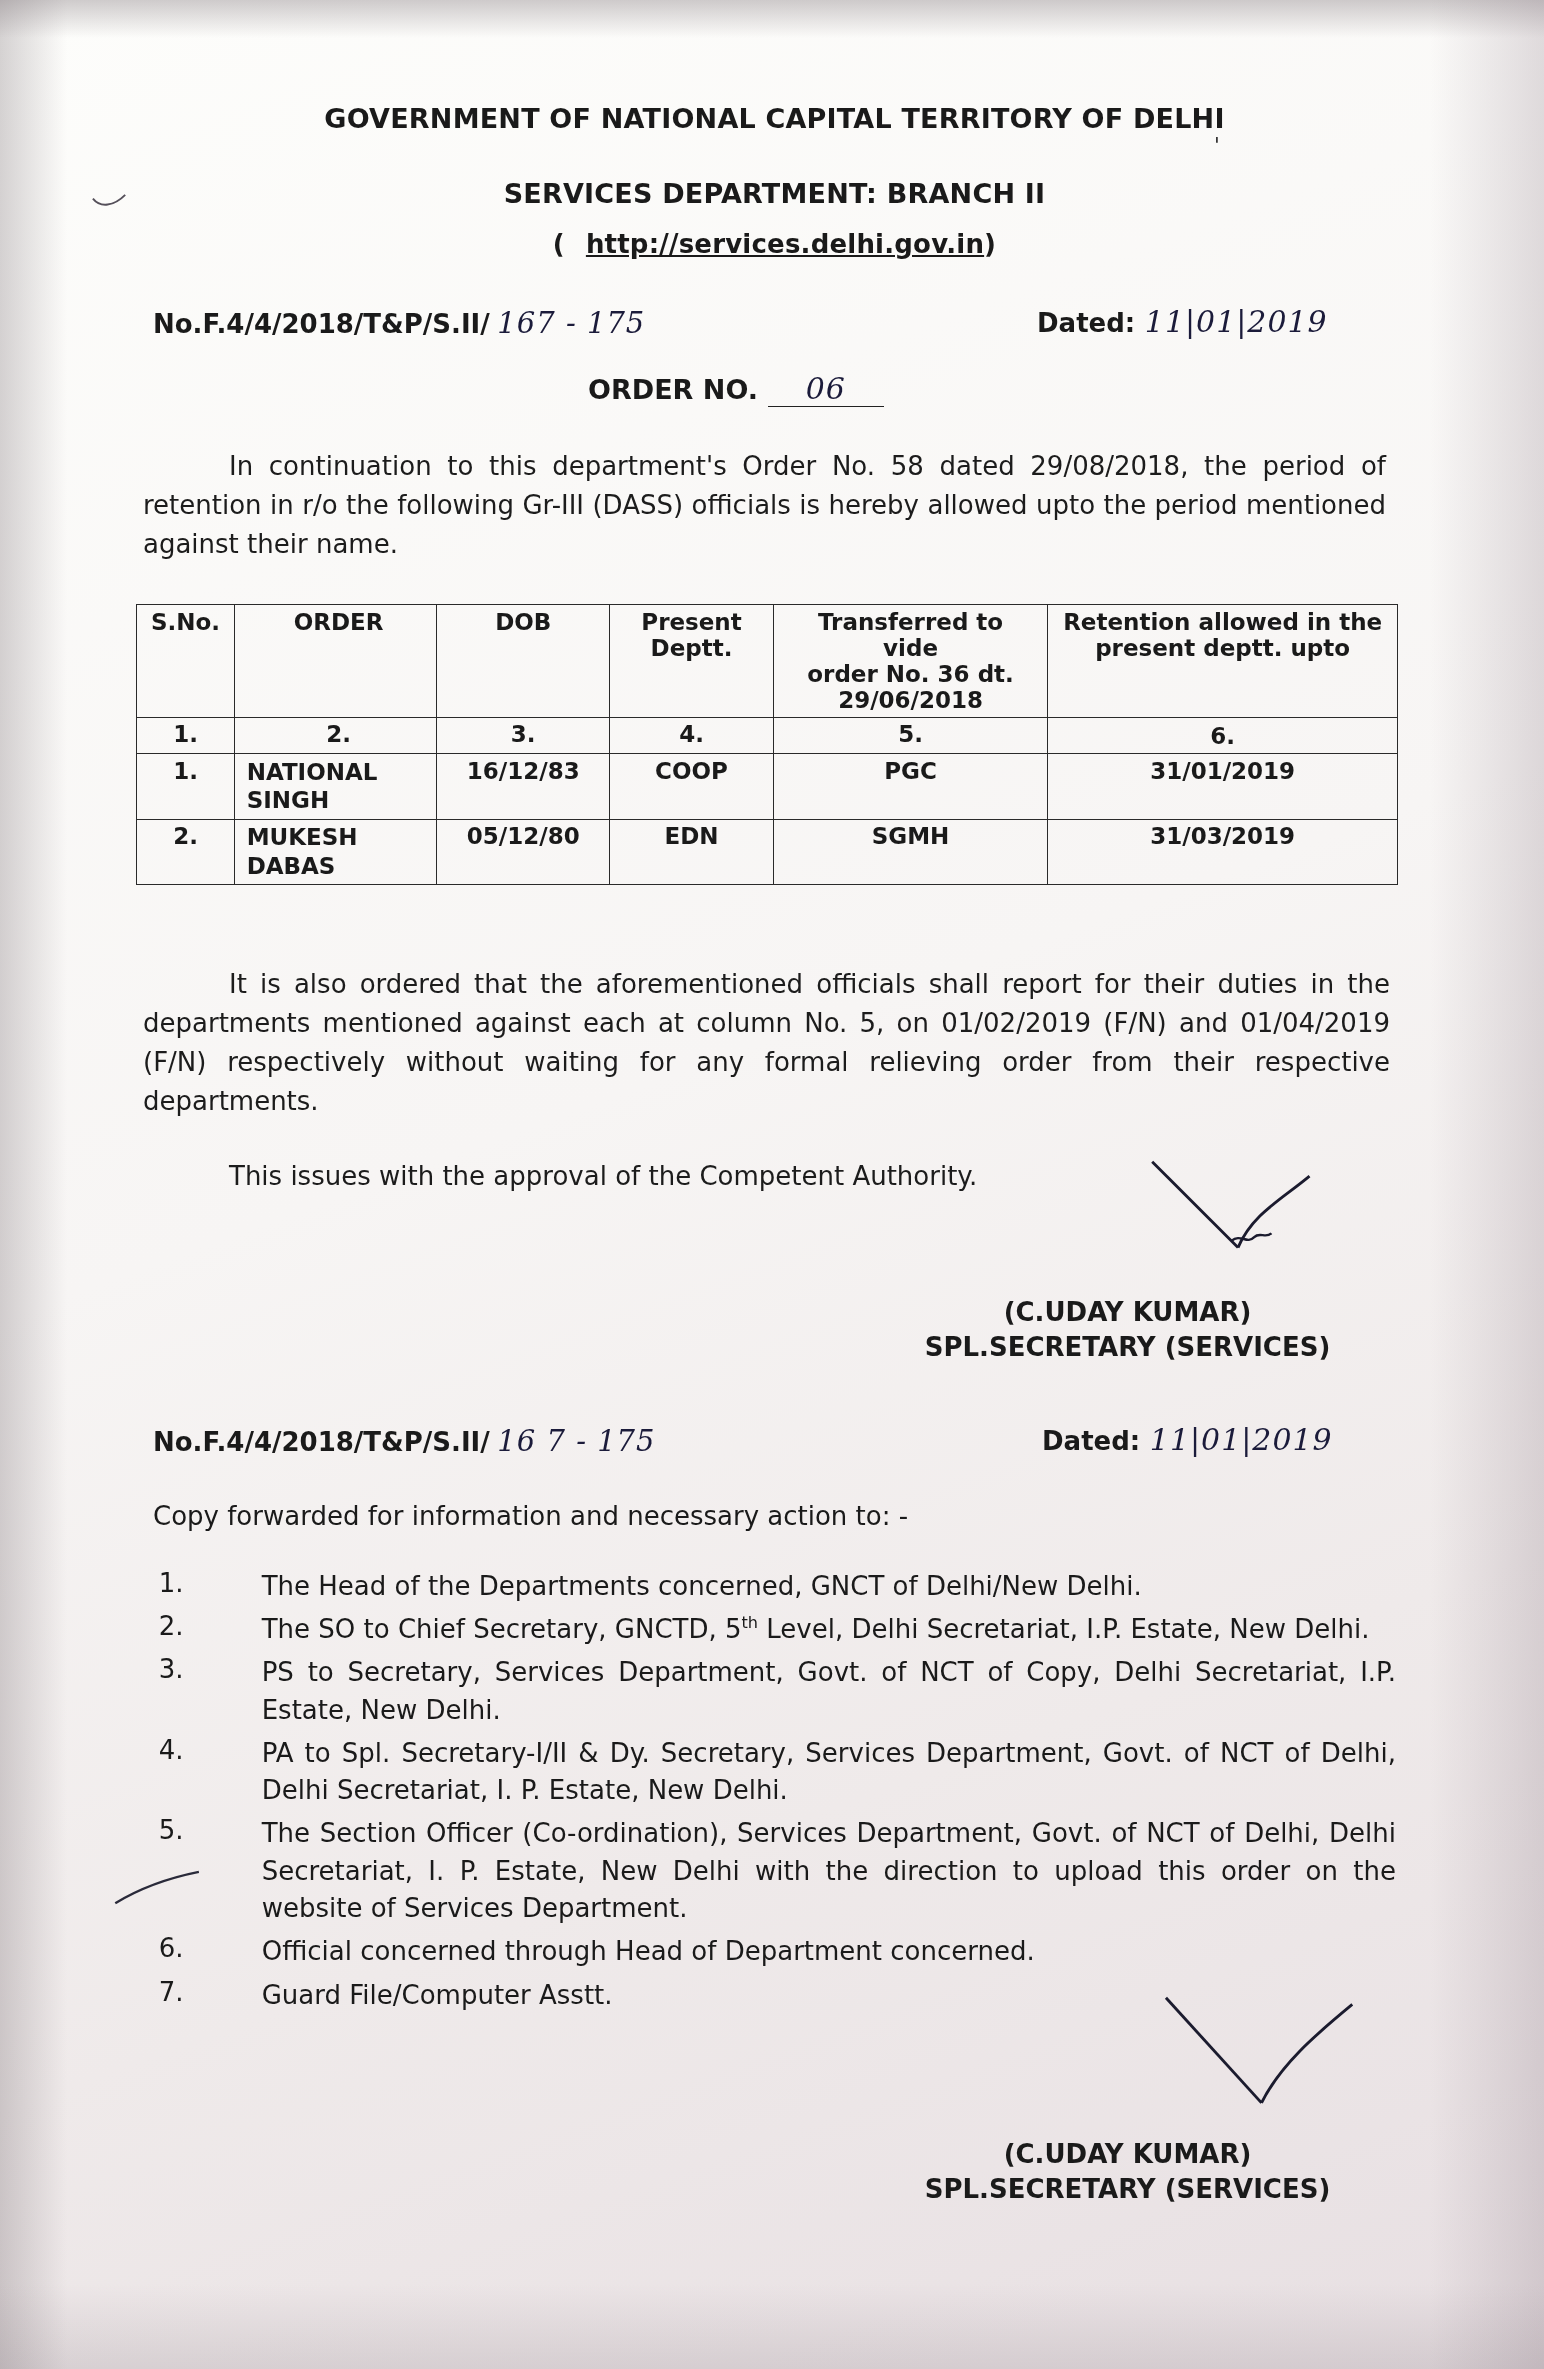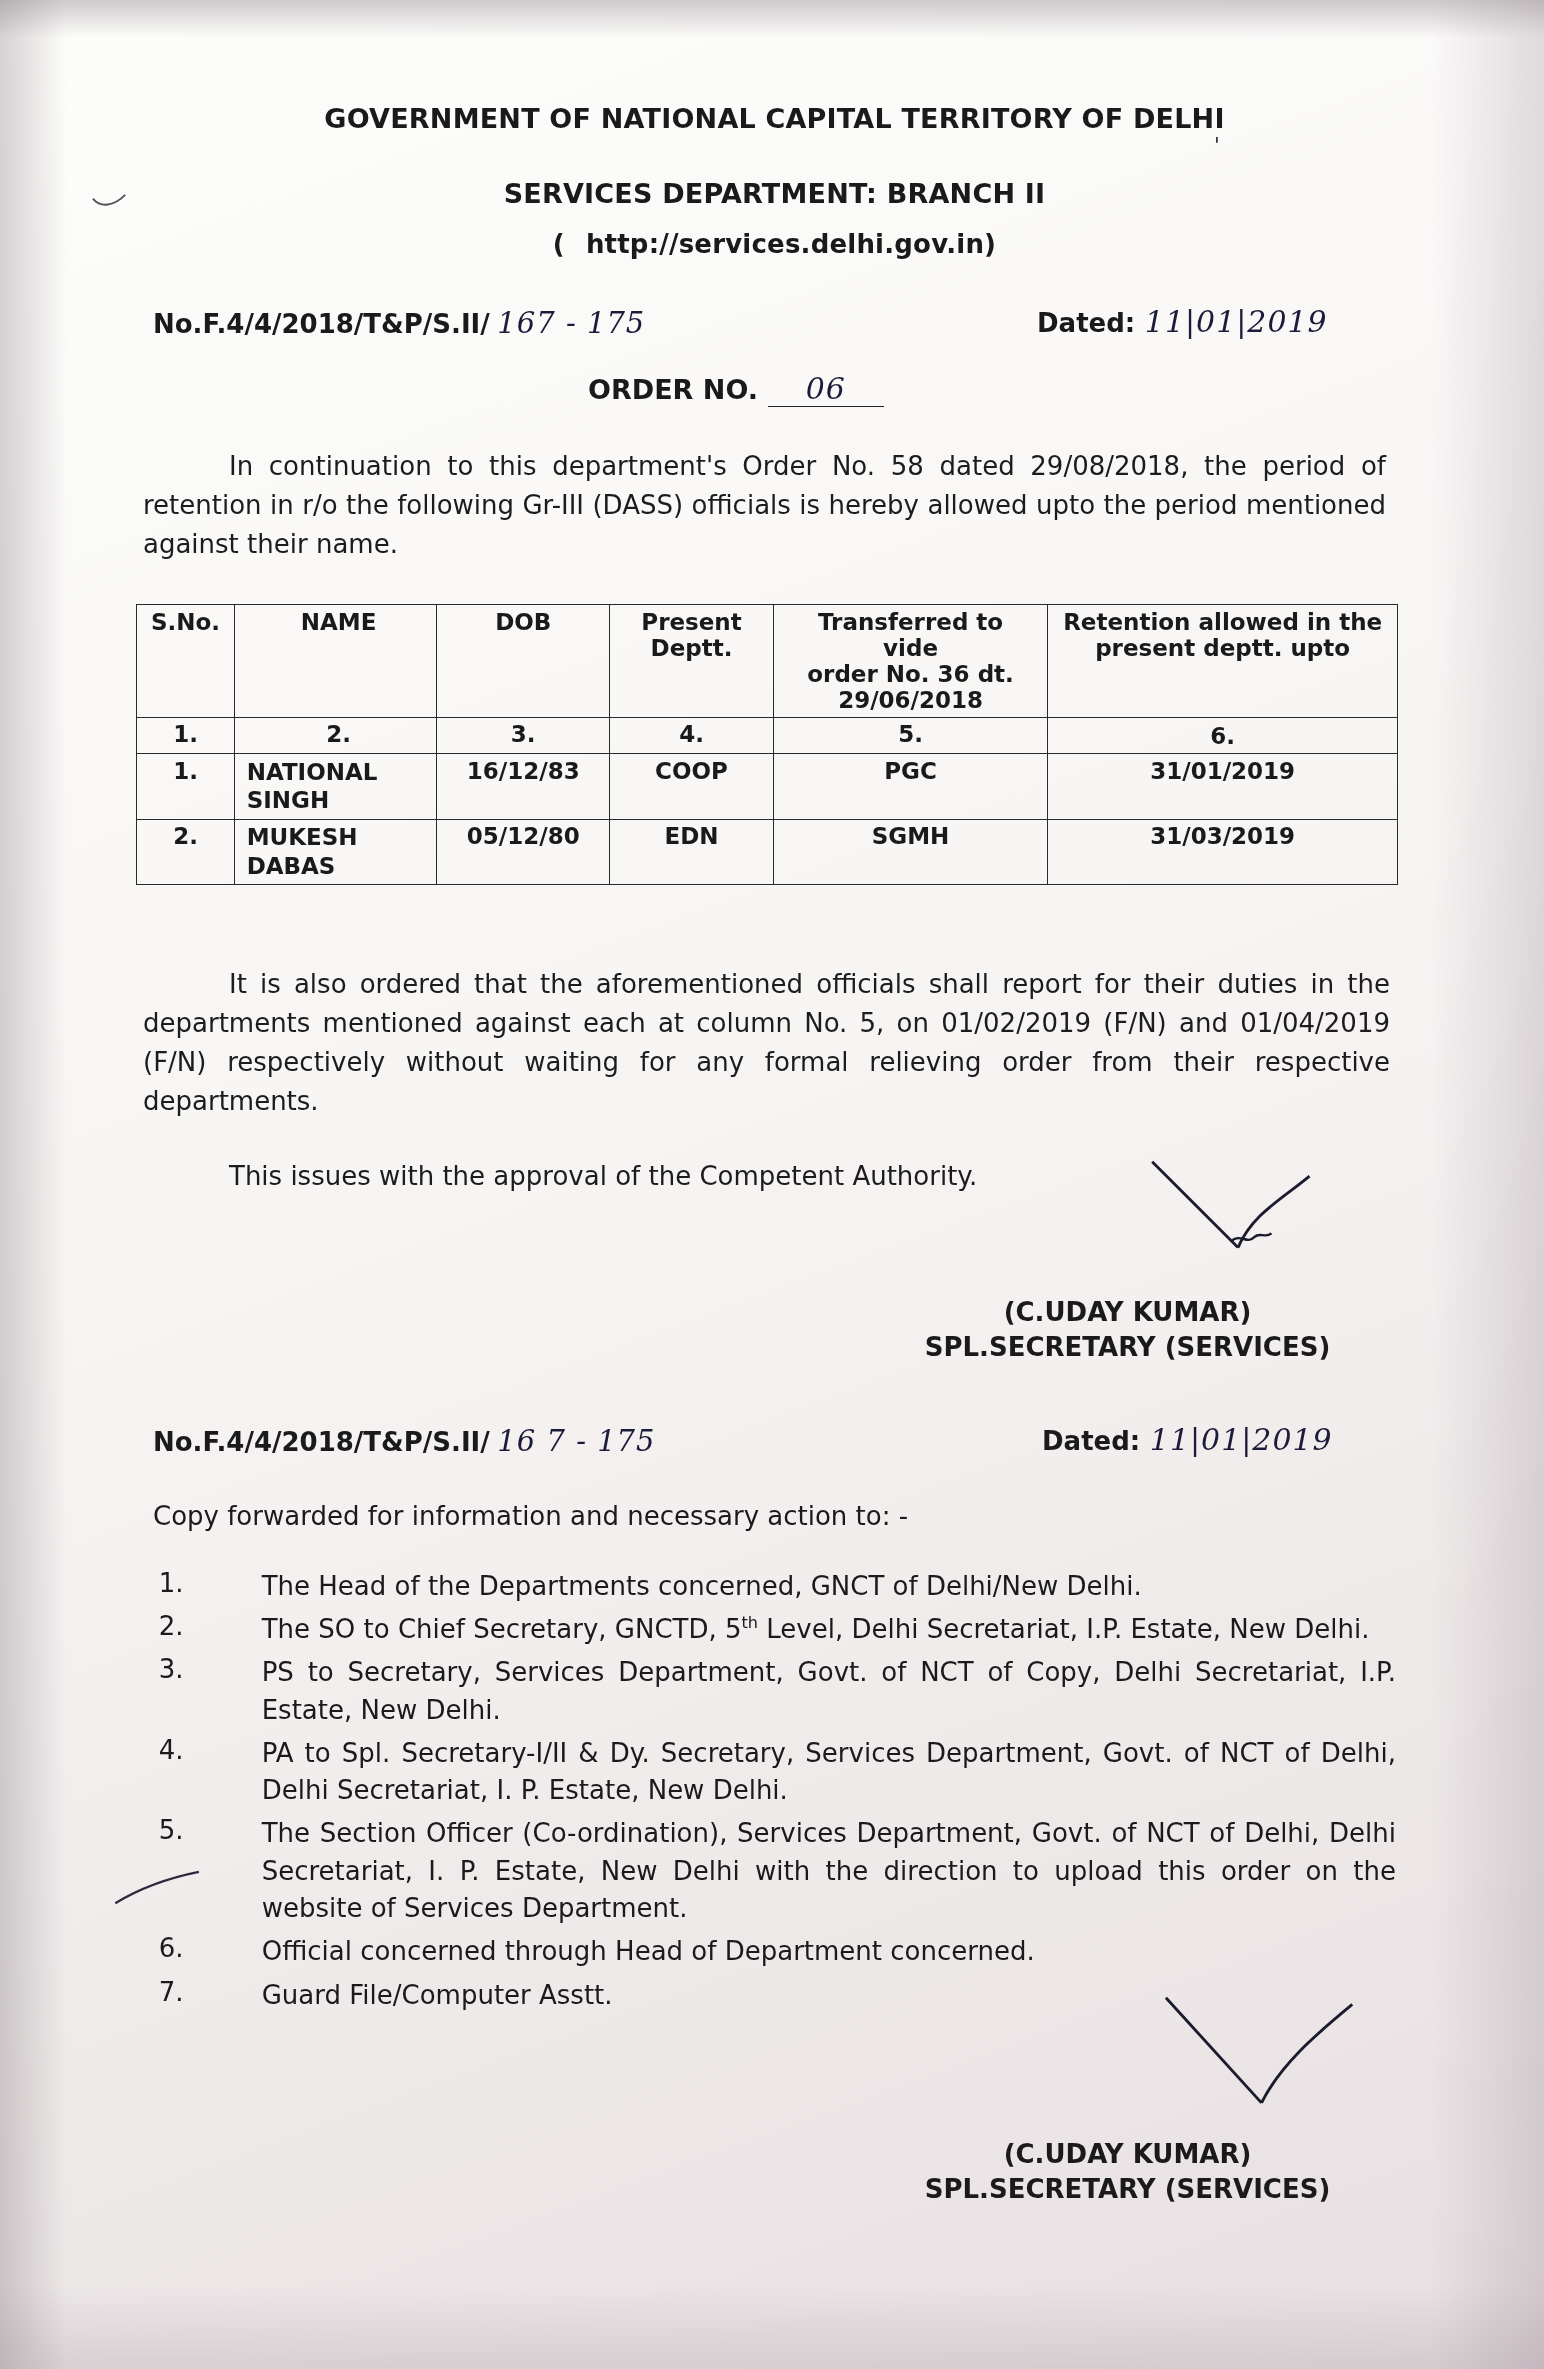--- a/index.html
+++ b/index.html
@@ -74,20 +74,21 @@
     position: absolute;
     left: 134px; top: 187px; width: 1281px;
     font-size: 26px;
   }
   .hdr-4 {
     position: absolute;
     left: 134px; top: 229px; width: 1281px;
     font-size: 26px;
   }
   .hdr-4 span.url {
+    text-decoration: underline;
     margin-left: 21px;
   }
   sup { font-size: 0.62em; vertical-align: super; }
 
   
   .ref-line {
     position: absolute;
     left: 153px; top: 306px;
     font-size: 26px;
     font-weight: bold;
@@ -304,21 +305,21 @@
       <span>ORDER NO.</span><span class="hand">06</span>
     </div>
 
     <div class="para para-1">In continuation to this department's Order No. 58 dated 29/08/2018, the period of retention in r/o the following Gr-III (DASS) officials is hereby allowed upto the period mentioned against their name.</div>
 
     <div class="tbl-wrap">
       <table class="retention">
         <thead>
           <tr>
             <th class="c1">S.No.</th>
-            <th class="c2" style="text-align:center">NAME</th>
+            <th class="c2" style="text-align:center">ORDER</th>
             <th class="c3">DOB</th>
             <th class="c4">
               <div>Present</div>
               <div>Deptt.</div>
             </th>
             <th class="c5">
               <div>Transferred to</div>
               <div>vide</div>
               <div>order No. 36 dt.</div>
               <div>29/06/2018</div>

